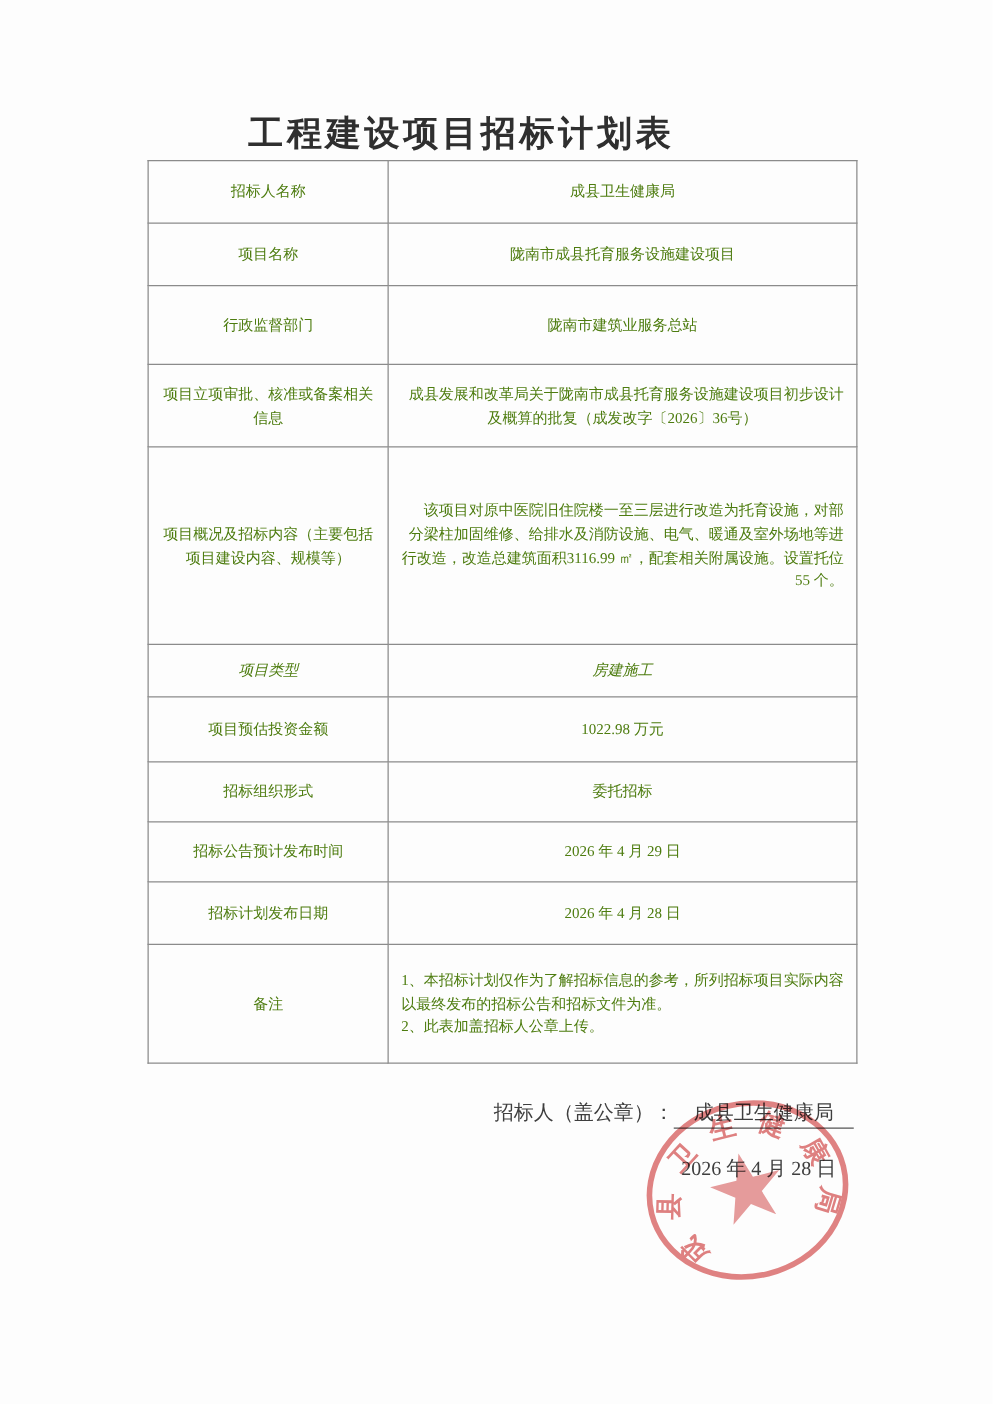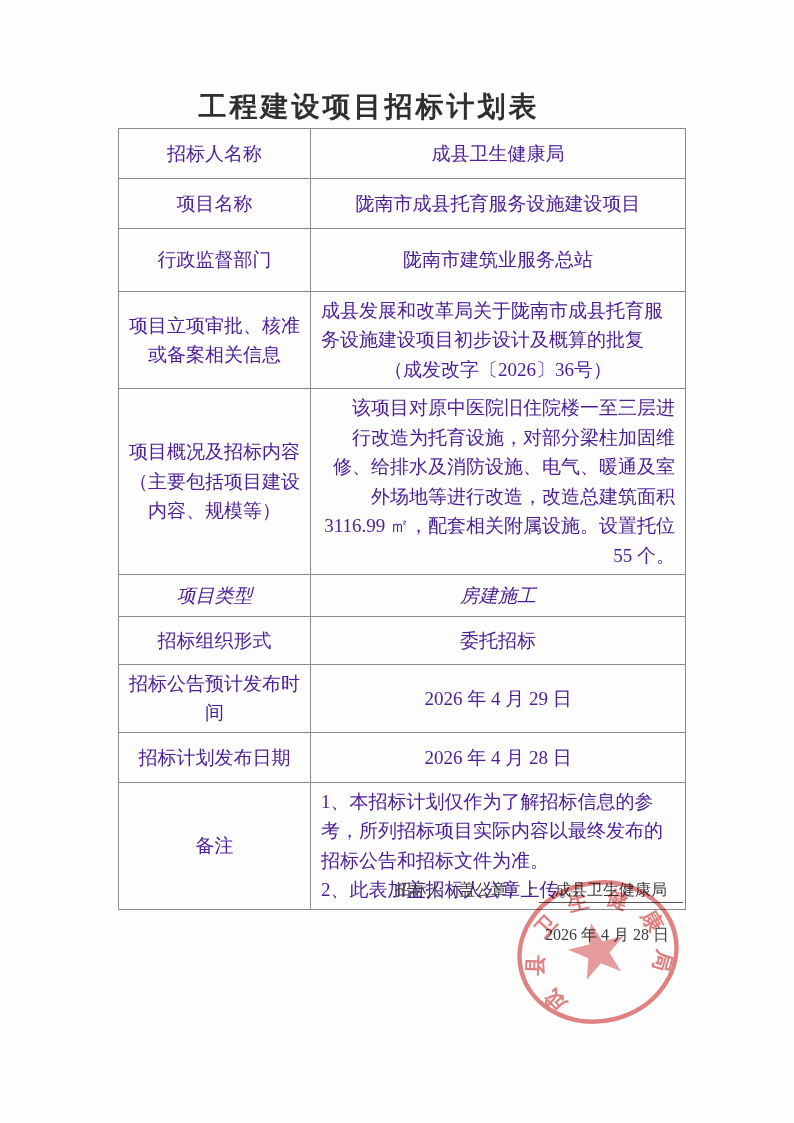--- a/index.html
+++ b/index.html
@@ -20,34 +20,34 @@
     font-weight: bold;
     letter-spacing: 3px;
     color: #2f2f2f;
   }
   table.bid-table {
     position: absolute;
     left: 118px; top: 128px;
     width: 567px;
     border-collapse: collapse;
     table-layout: fixed;
-    font-size: 19px;
-    color: #4c1d95;
+    font-size: 12px;
+    color: #4d7c0f;
   }
   table.bid-table td {
     border: 1px solid #8b8b8b;
     vertical-align: middle;
     padding: 4px 10px;
     line-height: 1.55;
   }
   table.bid-table { border: 1px solid #6f6f6f; }
   td.label-cell { text-align: center; }
   td.value-cell { text-align: center; }
   td.value-left { text-align: left; }
-  td.value-just { text-align: left; text-align-last: center; margin-left: 20px; }
+  td.value-just { text-align: right; text-align-last: center; margin-left: 20px; }
   tr.h50 { height: 50px; }
   tr.h49 { height: 63px; }
   tr.h66 { height: 66px; }
   tr.h158 { height: 158px; }
   tr.h42 { height: 42px; font-style: italic; }
   tr.h52 { height: 52px; }
   tr.h48 { height: 48px; }
   tr.h95 { height: 95px; }
   .overview-text { text-indent: 1em; text-align: right; }
   .remark-line { text-align: left; }
@@ -104,20 +104,24 @@
     <tr class="h158">
       <td class="label-cell">项目概况及招标内容（主要包括项目建设内容、规模等）</td>
       <td class="value-left">
         <div class="overview-text">该项目对原中医院旧住院楼一至三层进行改造为托育设施，对部分梁柱加固维修、给排水及消防设施、电气、暖通及室外场地等进行改造，改造总建筑面积3116.99 ㎡，配套相关附属设施。设置托位 55 个。</div>
       </td>
     </tr>
     <tr class="h42">
       <td class="label-cell">项目类型</td>
       <td class="value-cell">房建施工</td>
     </tr>
+    <tr class="h52">
+      <td class="label-cell">项目预估投资金额</td>
+      <td class="value-cell">1022.98 万元</td>
+    </tr>
     <tr class="h48">
       <td class="label-cell">招标组织形式</td>
       <td class="value-cell">委托招标</td>
     </tr>
     <tr class="h48">
       <td class="label-cell">招标公告预计发布时间</td>
       <td class="value-cell">2026 年 4 月 29 日</td>
     </tr>
     <tr class="h50">
       <td class="label-cell">招标计划发布日期</td>

